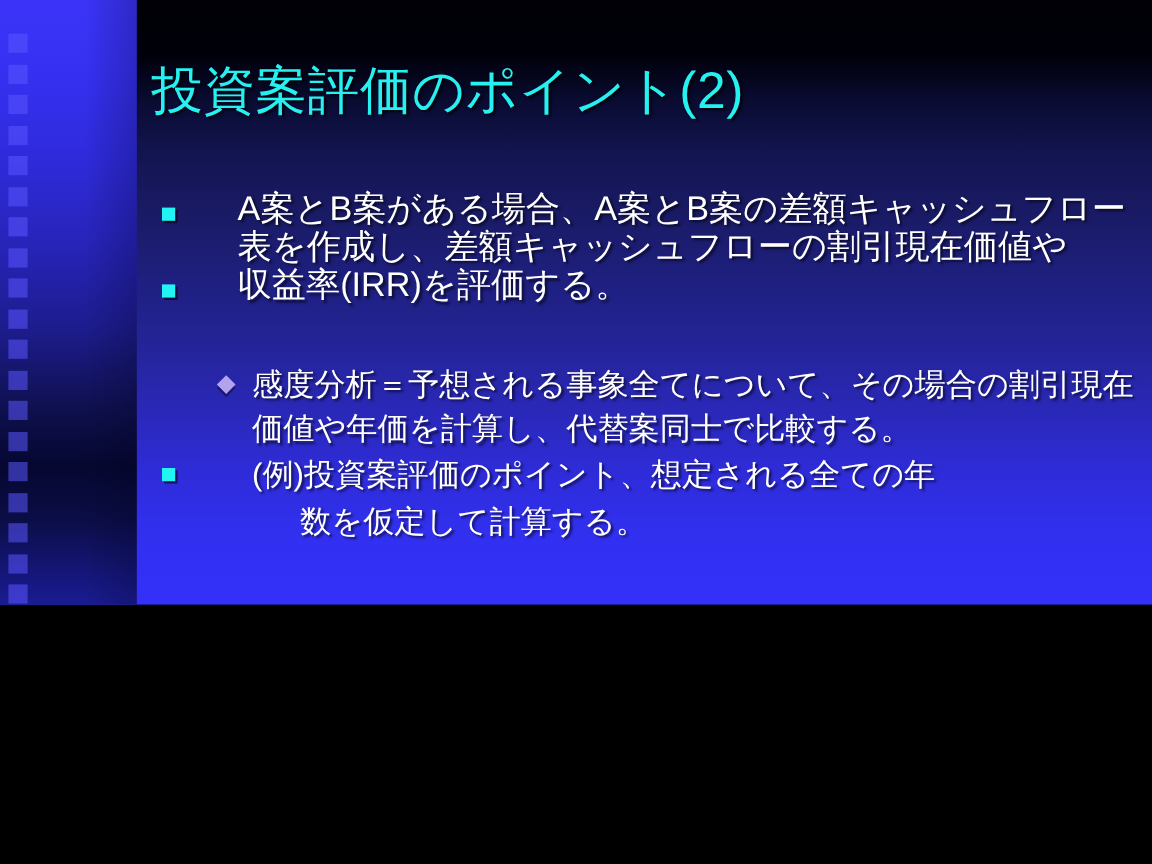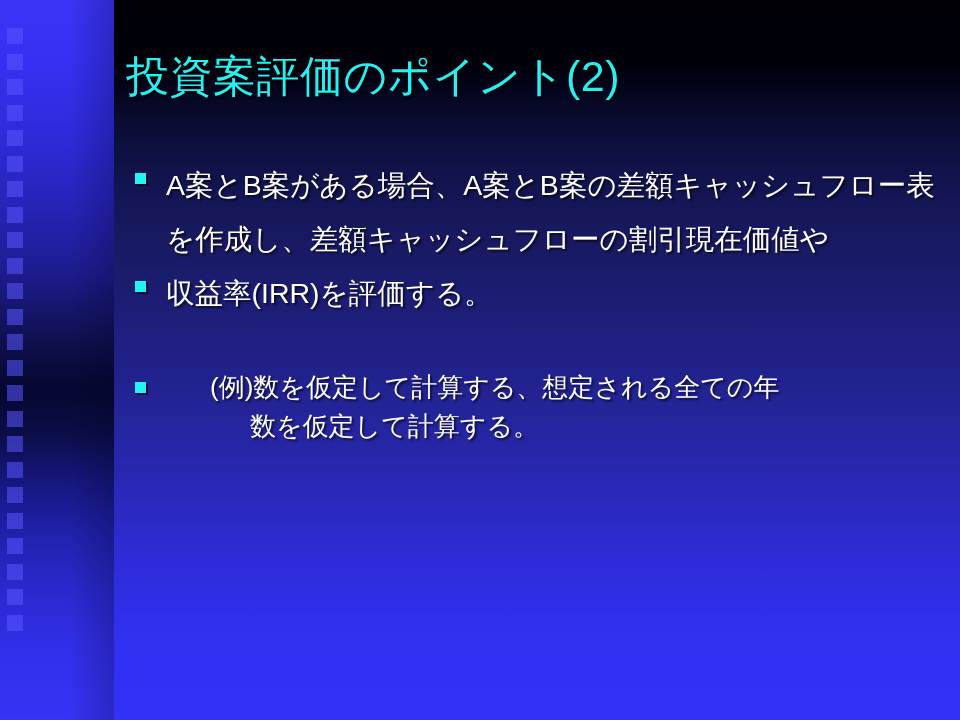--- a/index.html
+++ b/index.html
@@ -3,21 +3,21 @@
 <meta charset="utf-8">
 <style>
   html, body {
     margin: 0;
     padding: 0;
     background: #000;
   }
   #slide {
     position: relative;
     width: 960px;
-    height: 720px;
+    height: 504px;
     overflow: hidden;
     font-family: "Liberation Sans", "DejaVu Sans", sans-serif;
     
     background: linear-gradient(to bottom,
         #000006 0%,
         #00000a 9%,
         #0a0c33 17%,
         #131552 26%,
         #1a1b66 36%,
         #1e1f7e 46%,
@@ -108,23 +108,23 @@
   .btext {
     color: #ffffff;
     text-shadow: 2px 2px 2px rgba(0,0,0,0.62);
   }
 
   
   .lvl1 { margin-bottom: 0; }
   .lvl1 > .marker-sq { left: 9px; }
   .lvl1 > .btext {
     display: block;
-    margin-left: 40px;
+    margin-left: 72px;
     font-size: 28.5px;
-    line-height: 54px;
+    line-height: 32px;
   }
 
   
   .lvl2 > .marker-dia { left: 57px; }
   .lvl2 > .btext {
     display: block;
     margin-left: 84px;
     font-size: 26px;
     line-height: 37px;
   }
@@ -189,23 +189,27 @@
     <div class="bullet-row lvl1">
       <span class="marker-sq" style="top: 15px;"></span>
       <span class="btext">収益率(IRR)を評価する。</span>
     </div>
 
     <div class="sp-a"></div>
 
 
     <div class="sp-b"></div>
 
+    <div class="bullet-row lvl2">
+      <span class="marker-dia" style="top: 13px;"></span>
+      <span class="btext">感度分析＝予想される事象全てについて、その場合の割引現在価値や年価を計算し、代替案同士で比較する。</span>
+    </div>
 
     <div class="bullet-row lvl1ex">
       <span class="marker-sq" style="top: 14px;"></span>
       <span class="btext">
-        <span class="line1">(例)数を仮定して計算する、想定される全ての年</span>
+        <span class="line1">(例)投資案評価のポイント、想定される全ての年</span>
         <span class="line2">数を仮定して計算する。</span>
       </span>
     </div>
 
   </div>
 </div>
 
 </body></html>

